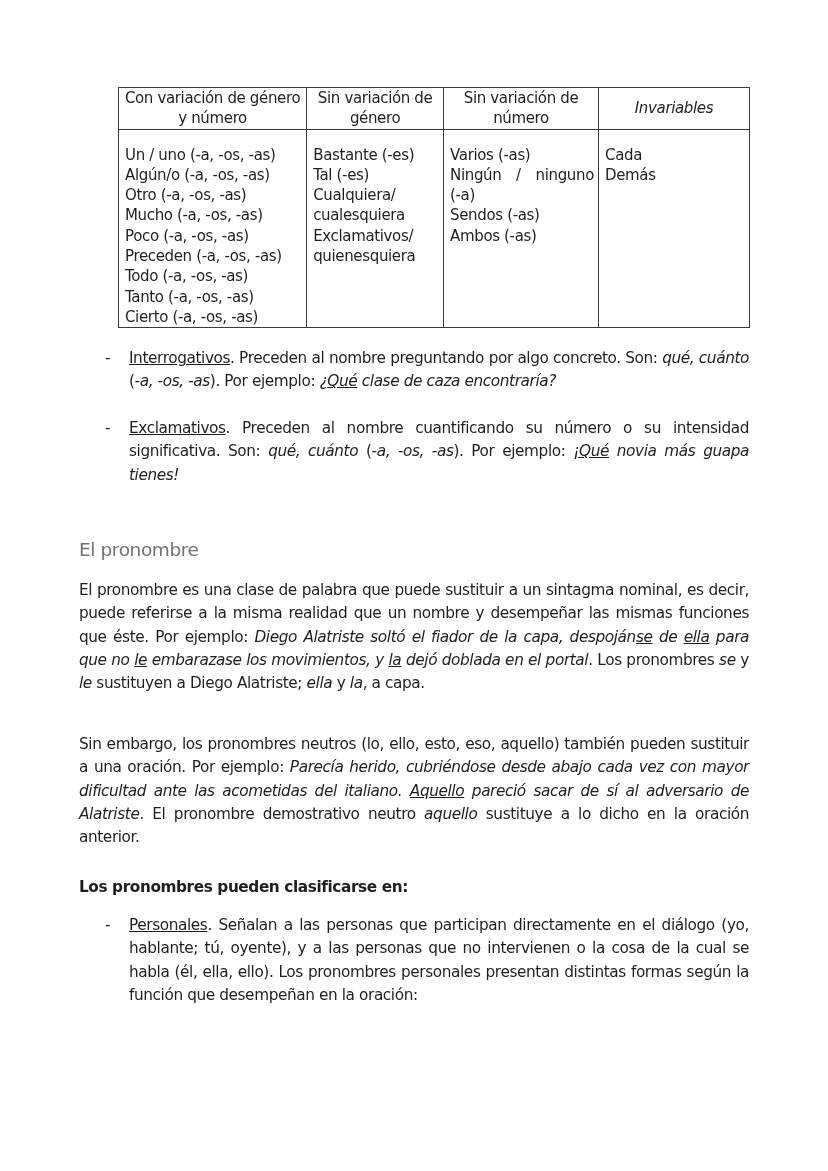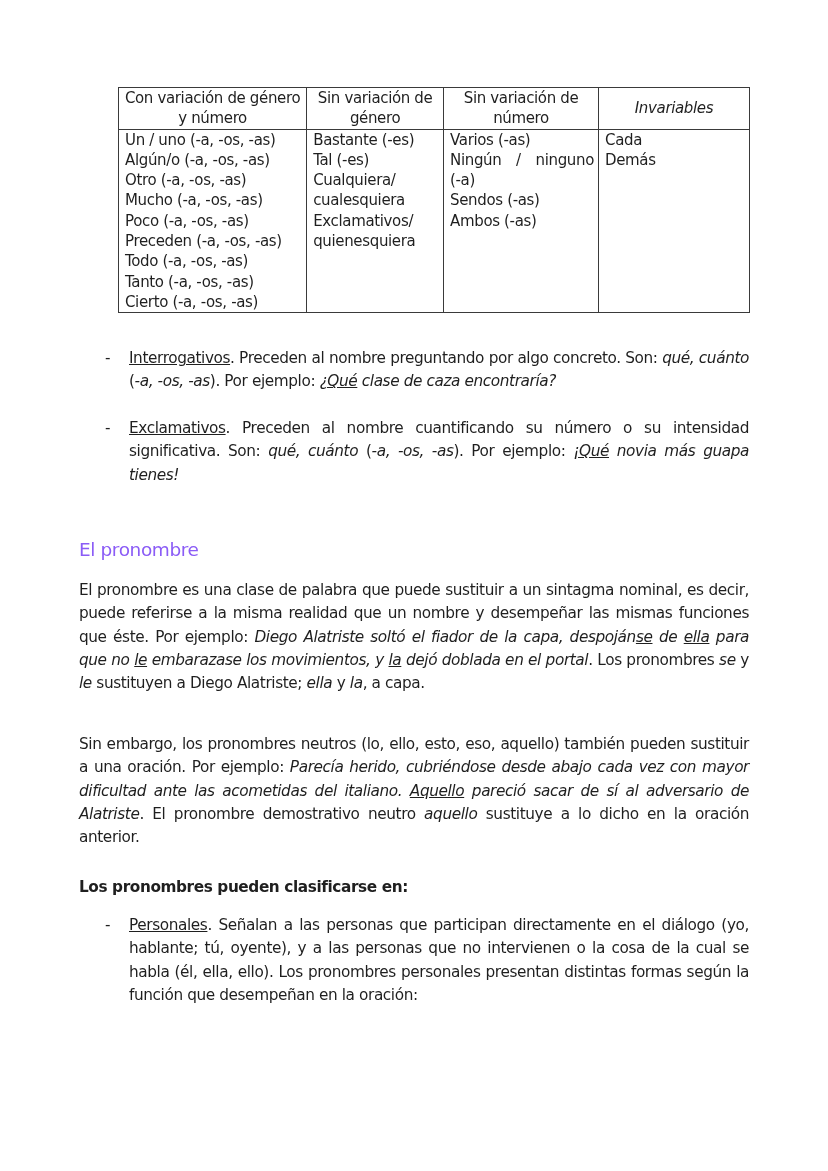--- a/index.html
+++ b/index.html
@@ -29,21 +29,21 @@
       width: 632px;
       border-collapse: collapse;
       font-size: 15px;
       line-height: 20.3px;
       letter-spacing: -0.35px;
     }
     table.det-table th,
     table.det-table td {
       border: 1px solid #3a3a3a;
       vertical-align: top;
-      padding: 0 0 0 6px;
+      padding: 15px 0 0 6px;
     }
     table.det-table th {
       font-weight: normal;
       text-align: center;
       vertical-align: middle;
       height: 40px;
       padding: 0 2px;
     }
     table.det-table td {
       height: 181px;
@@ -74,21 +74,21 @@
     }
     .u { text-decoration: underline; }
     .i { font-style: italic; }
 
     .heading {
       position: absolute;
       left: 79px;
       top: 539px;
       font-size: 18.5px;
       letter-spacing: -0.4px;
-      color: #8b5cf6;
+      color: #737373;
     }
   </style>
 </head>
 <body>
 
 <div class="page">
 
   <table class="det-table">
     <thead>
       <tr>

